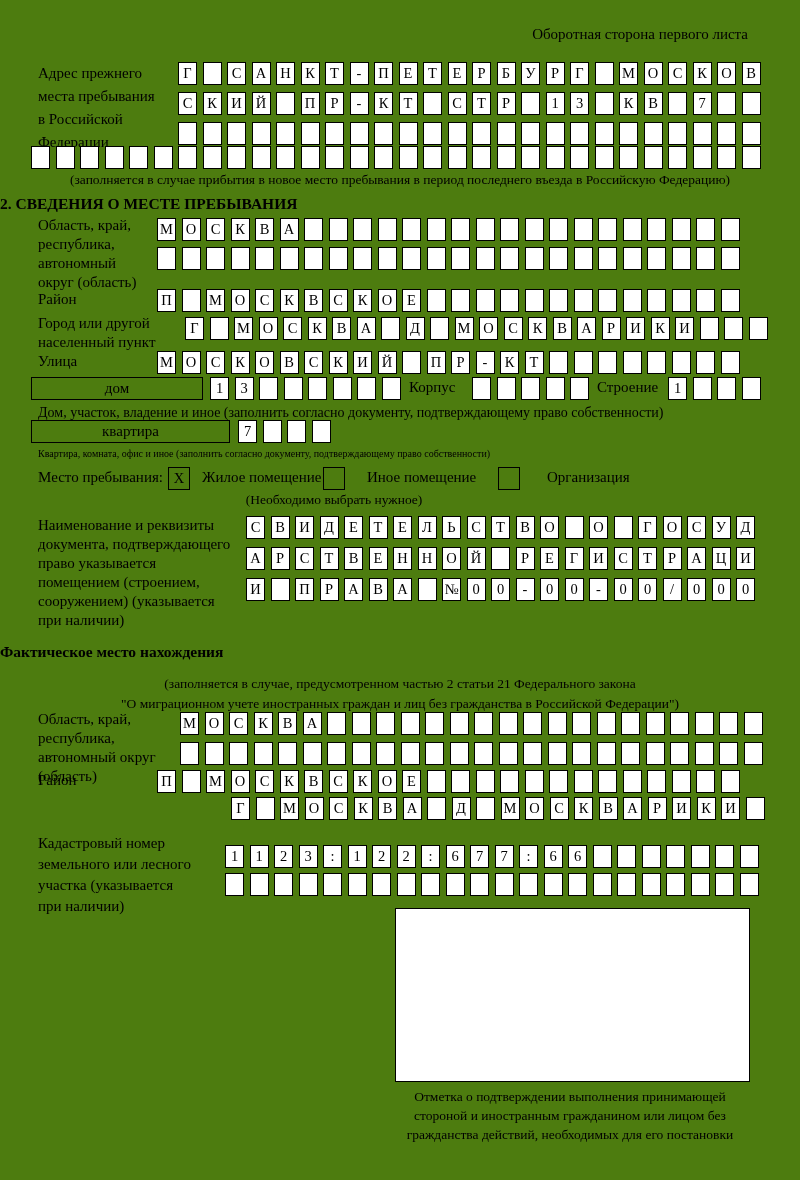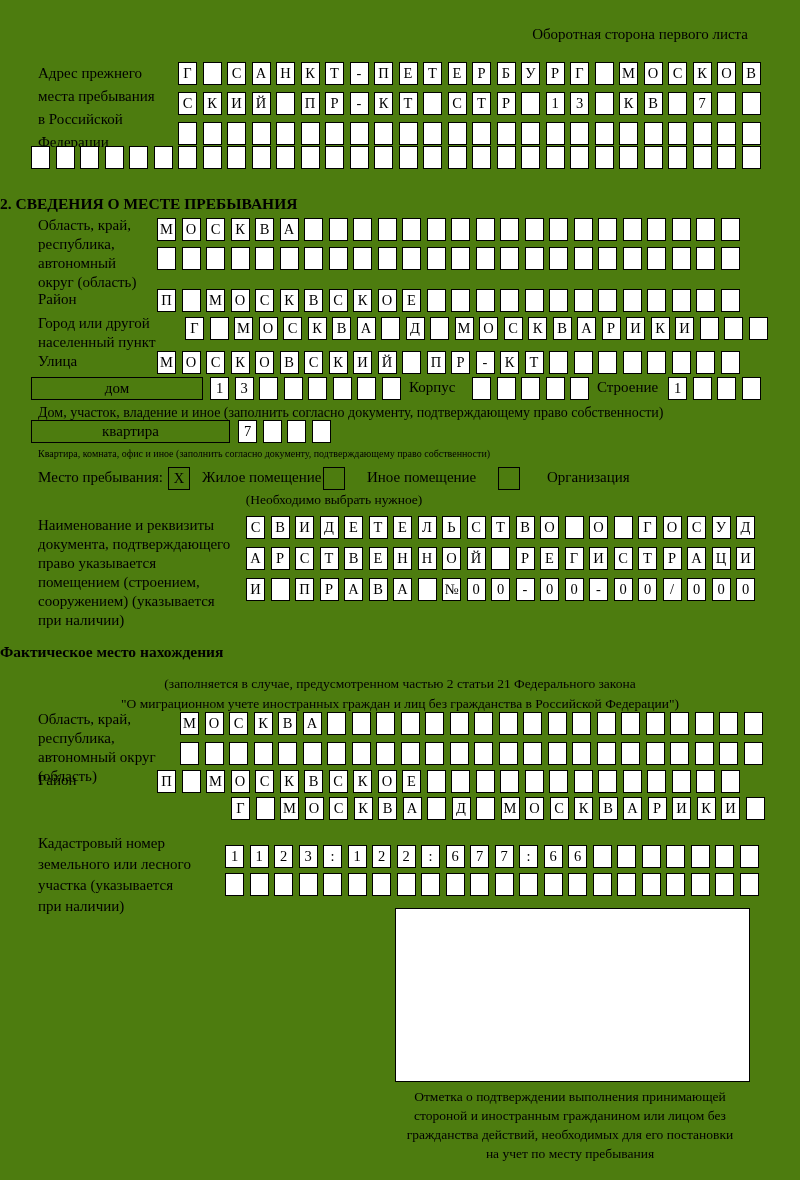--- a/index.html
+++ b/index.html
@@ -137,20 +137,21 @@
       <span class="cell"></span>
       <span class="cell"></span>
       <span class="cell"></span>
       <span class="cell"></span>
       <span class="cell"></span>
       <span class="cell"></span>
       <span class="cell"></span>
       <span class="cell"></span>
       <span class="cell"></span>
     </div>
+  <div class="center cap" style="left:0;top:172px;width:800px">(заполняется в случае прибытия в новое место пребывания в период последнего въезда в Российскую Федерацию)</div>
 
   <div class="heading" style="top:195px">2. СВЕДЕНИЯ О МЕСТЕ ПРЕБЫВАНИЯ</div>
 
   <div class="abs lbl" style="left:38px;top:216px">
     <div>Область, край,</div>
     <div>республика,</div>
     <div>автономный</div>
     <div>округ (область)</div>
   </div>
   <div class="row" style="left:157px;top:218px">
@@ -592,16 +593,15 @@
       <span class="cell"></span>
       <span class="cell"></span>
       <span class="cell"></span>
     </div>
 
   <div class="bigbox" style="left:395px;top:908px;width:355px;height:174px"></div>
   <div class="abs cap" style="left:385px;top:1087px;width:370px;text-align:center;line-height:19px">
     <div>Отметка о подтверждении выполнения принимающей</div>
     <div>стороной и иностранным гражданином или лицом без</div>
     <div>гражданства действий, необходимых для его постановки</div>
-    <div>на учет по месту пребывания</div>
   </div>
 
 </div>
 
 </body></html>

